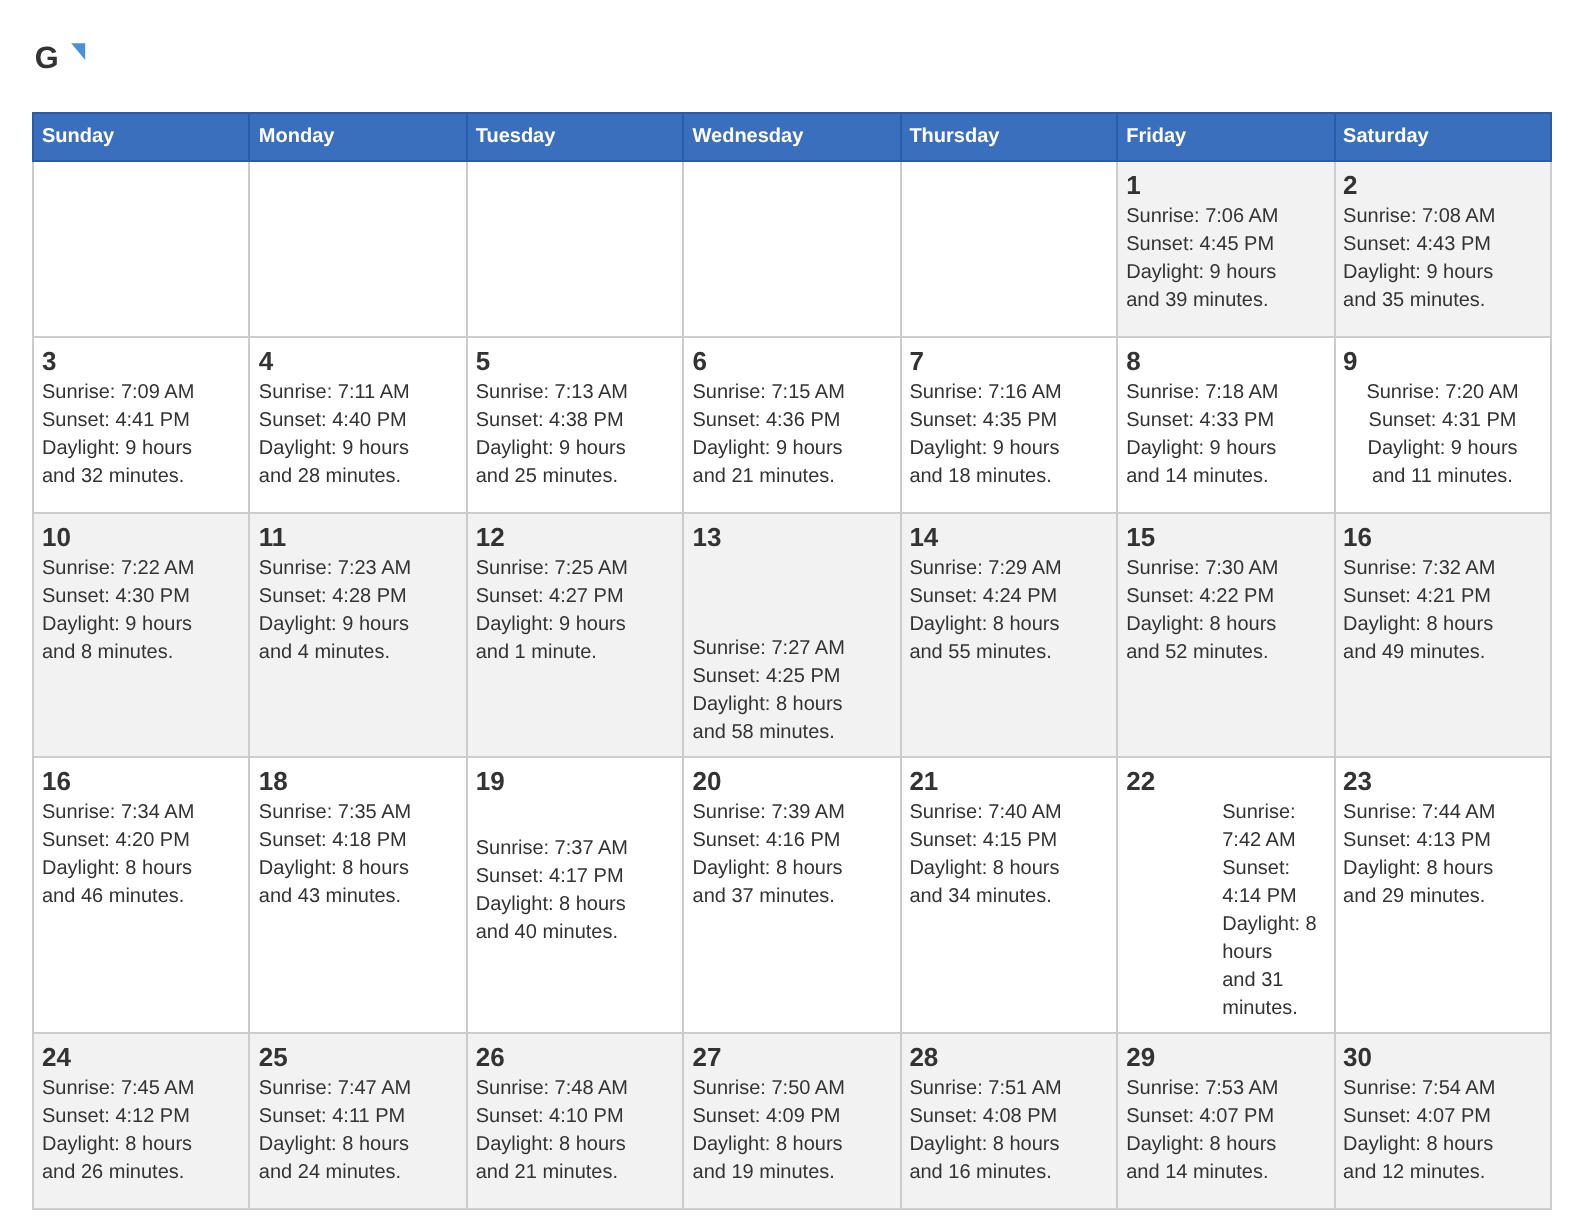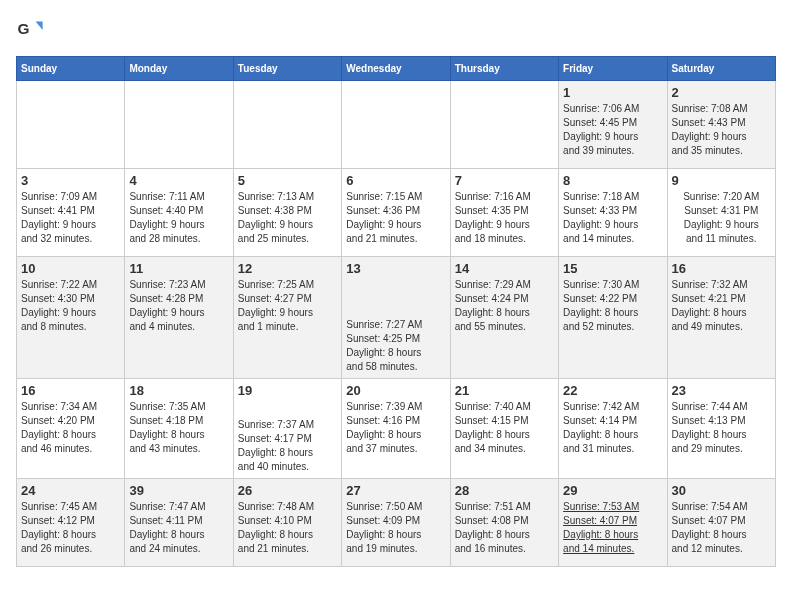--- a/index.html
+++ b/index.html
@@ -264,21 +264,21 @@
         </td>
         <td>
           <div class="day-number">21</div>
           <div class="day-info" style="white-space: pre-line;">Sunrise: 7:40 AM
 Sunset: 4:15 PM
 Daylight: 8 hours
 and 34 minutes.</div>
         </td>
         <td>
           <div class="day-number">22</div>
-          <div class="day-info" style="white-space: pre-line;">Sunrise: 7:42 AM
+          <div class="day-info" style="white-space: pre-line; margin-left: 48px;">Sunrise: 7:42 AM
 Sunset: 4:14 PM
 Daylight: 8 hours
 and 31 minutes.</div>
         </td>
         <td>
           <div class="day-number">23</div>
           <div class="day-info" style="white-space: pre-line;">Sunrise: 7:44 AM
 Sunset: 4:13 PM
 Daylight: 8 hours
 and 29 minutes.</div>
@@ -286,21 +286,21 @@
       </tr>
       <tr>
         <td>
           <div class="day-number">24</div>
           <div class="day-info" style="white-space: pre-line;">Sunrise: 7:45 AM
 Sunset: 4:12 PM
 Daylight: 8 hours
 and 26 minutes.</div>
         </td>
         <td>
-          <div class="day-number">39</div>
+          <div class="day-number">25</div>
           <div class="day-info" style="white-space: pre-line;">Sunrise: 7:47 AM
 Sunset: 4:11 PM
 Daylight: 8 hours
 and 24 minutes.</div>
         </td>
         <td>
           <div class="day-number">26</div>
           <div class="day-info" style="white-space: pre-line;">Sunrise: 7:48 AM
 Sunset: 4:10 PM
 Daylight: 8 hours
@@ -315,21 +315,21 @@
         </td>
         <td>
           <div class="day-number">28</div>
           <div class="day-info" style="white-space: pre-line;">Sunrise: 7:51 AM
 Sunset: 4:08 PM
 Daylight: 8 hours
 and 16 minutes.</div>
         </td>
         <td>
           <div class="day-number">29</div>
-          <div class="day-info" style="white-space: pre-line; text-decoration: underline;">Sunrise: 7:53 AM
+          <div class="day-info" style="white-space: pre-line;">Sunrise: 7:53 AM
 Sunset: 4:07 PM
 Daylight: 8 hours
 and 14 minutes.</div>
         </td>
         <td>
           <div class="day-number">30</div>
           <div class="day-info" style="white-space: pre-line;">Sunrise: 7:54 AM
 Sunset: 4:07 PM
 Daylight: 8 hours
 and 12 minutes.</div>

